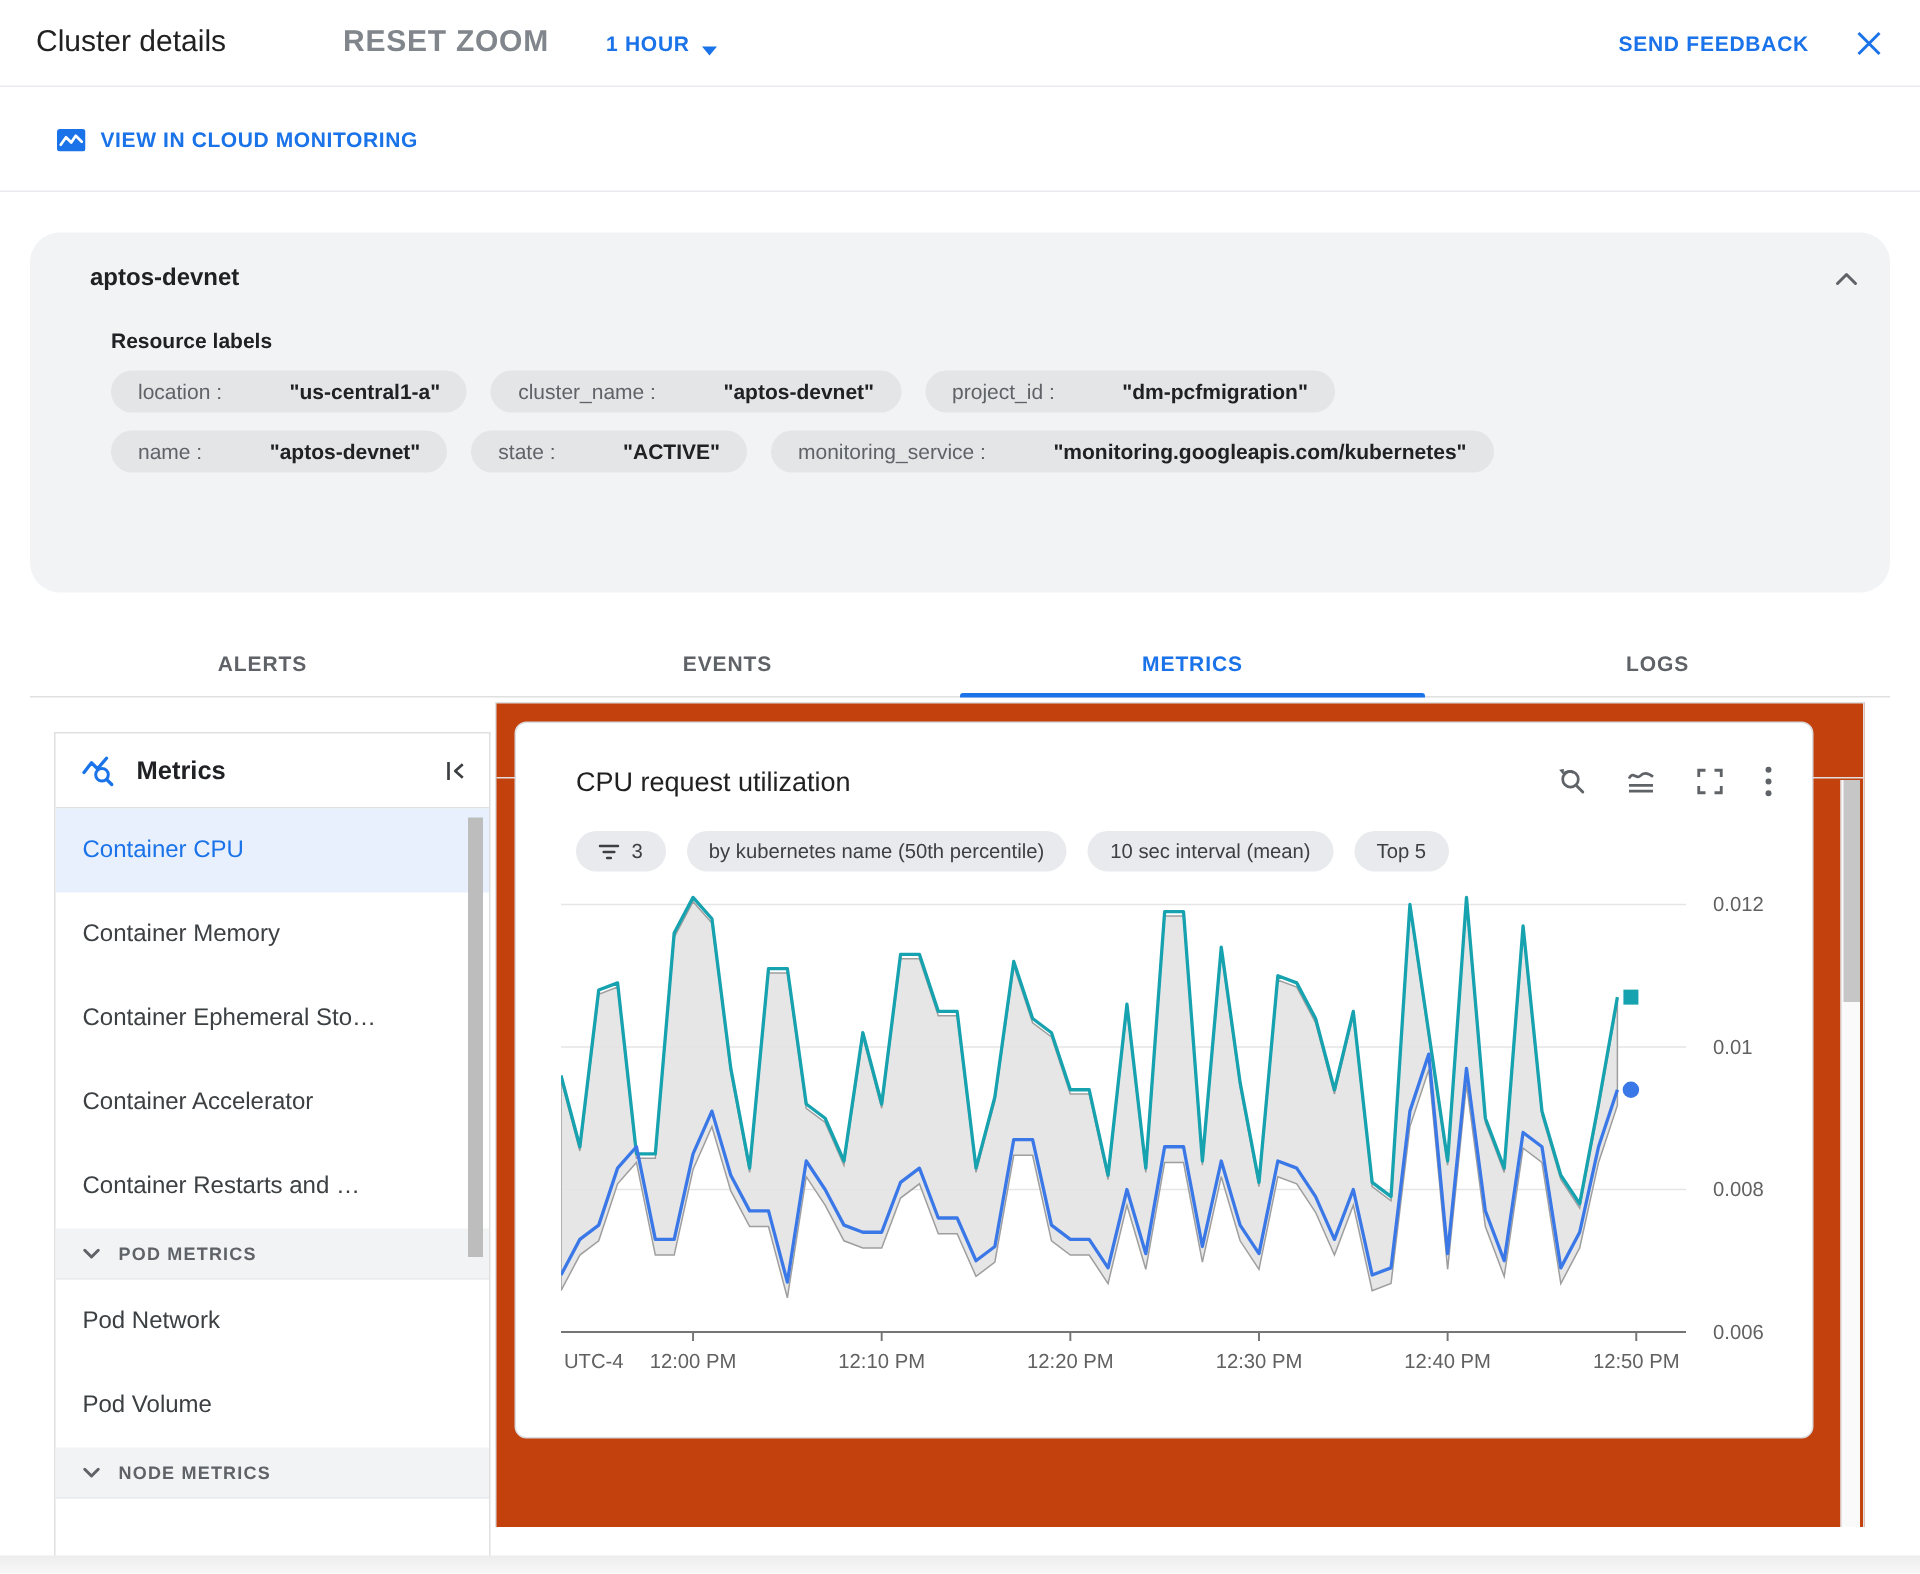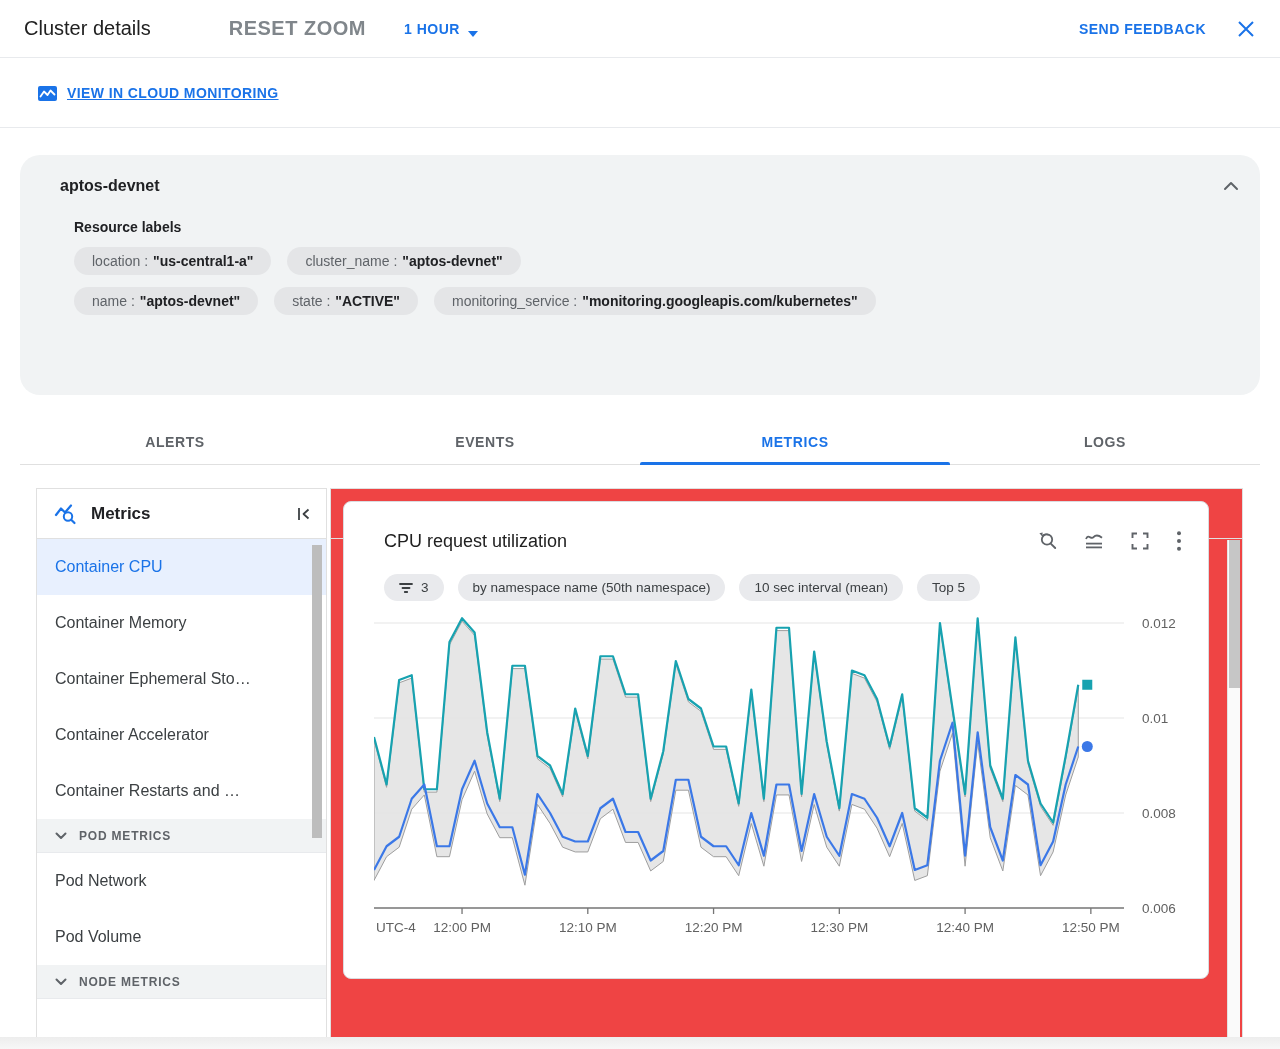--- a/index.html
+++ b/index.html
@@ -18,31 +18,31 @@
   .time-range span { font-size:14px; font-weight:700; color:#1a73e8; letter-spacing:.5px; }
   .caret { width:0; height:0; border-left:5px solid transparent; border-right:5px solid transparent;
     border-top:6px solid #1a73e8; margin-left:8px; margin-top:2px; }
   .top-right { margin-left:auto; display:flex; align-items:center; }
   .send-feedback { font-size:14px; font-weight:700; color:#1a73e8; letter-spacing:.5px; cursor:pointer; }
   .close-btn { margin:0 24px 0 30px; cursor:pointer; display:flex; }
   
   .link-bar { position:absolute; left:0; top:59px; width:1280px; height:69px;
     border-bottom:1px solid #e8eaed; display:flex; align-items:center; }
   .mon-link { display:flex; align-items:center; margin-left:38px; cursor:pointer; }
-  .mon-link .lbl { font-size:14px; font-weight:700; color:#1a73e8; letter-spacing:.4px; margin-left:10px;text-decoration:underline; }
+  .mon-link .lbl { font-size:14px; font-weight:700; color:#1a73e8; letter-spacing:.4px; margin-left:10px; }
   
   .summary-card { position:absolute; left:20px; top:155px; width:1240px; height:240px;
     background:#f1f3f4; border-radius:20px; }
   .summary-head { display:flex; align-items:center; padding:22px 20px 0 40px; }
   .summary-title { font-size:16px; font-weight:700; color:#202124; }
   .collapse-chevron { margin-left:auto; cursor:pointer; display:flex; }
   .labels-heading { font-size:14px; font-weight:700; color:#202124; margin:24px 0 0 54px; }
   .chip-row { display:flex; margin:12px 0 0 54px; gap:16px; }
   .label-chip { background:#e4e5e7; border-radius:15px; height:28px; display:flex;
-    align-items:center; padding:0 18px; font-size:14px; white-space:nowrap; }
+    align-items:center; padding:0 18px; font-size:14px; white-space:nowrap;gap:40px; }
   .label-chip .k { color:#5f6368; }
   .label-chip .v { color:#202124; font-weight:700; margin-left:5px; }
   
   .tabs { position:absolute; left:20px; top:420px; width:1240px; height:45px;
     border-bottom:1px solid #e0e0e0; display:flex; }
   .tab { width:25%; display:flex; align-items:center; justify-content:center;
     font-size:14px; font-weight:700; letter-spacing:.6px; color:#5f6368;
     cursor:pointer; position:relative; }
   .tab.active { color:#1a73e8; }
   .tab.active::after { content:""; position:absolute; left:0; right:0; bottom:-1px;
@@ -56,22 +56,22 @@
   .sidebar-list { position:relative; }
   .section-header { height:34px; background:#f1f3f4; display:flex; align-items:center;
     padding-left:18px; cursor:pointer; border-bottom:1px solid #e8eaed; }
   .section-header .s { font-size:12px; font-weight:700; color:#5f6368; letter-spacing:.8px;
     margin-left:12px; }
   .metric-item { height:56px; display:flex; align-items:center; padding-left:18px;
     font-size:16px; color:#3c4043; cursor:pointer; white-space:nowrap; }
   .metric-item.selected { background:#e8f0fe; color:#1a73e8; }
   .sidebar-scrollbar { position:absolute; right:4px; top:56px; width:10px; height:293px;
     background:#bdbdbd; border-radius:0; }
-  .main-panel { position:absolute; left:330px; top:488px; width:913px; height:550px;
-    border:1px solid #e0e0e0; border-bottom:none; background:#ef4444; }
+  .main-panel { position:absolute; left:330px; top:468px; width:913px; height:550px;
+    border:1px solid #e0e0e0; border-bottom:none; background:#c2410c; }
   .main-head { height:50px; border-bottom:1px solid #e0e0e0; display:flex; align-items:center; }
   .main-head .t { font-size:15px; font-weight:700; color:#202124; margin-left:24px; }
   .main-scroll-track { position:absolute; right:2px; top:51px; width:13px; bottom:0;
     border-left:1px solid #e3e3e3; background:#fafafa; }
   .main-scroll-thumb { position:absolute; left:1px; top:0; width:11px; height:148px; background:#c6c6c6; }
   
   .chart-card { position:absolute; left:12px; top:12px; width:866px; height:478px;
     border:1px solid #dadce0; border-radius:8px; background:#fff; }
   .chart-title-row { display:flex; align-items:center; padding:28px 26px 0 40px; }
   .chart-title { font-size:18px; color:#212121; }
@@ -128,20 +128,24 @@
   </div>
   <div class="labels-heading">Resource labels</div>
   <div class="chip-row" id="resource-chips">
       <div class="label-chip">
         <span class="k">location :</span>
         <span class="v">"us-central1-a"</span>
       </div>
       <div class="label-chip">
         <span class="k">cluster_name :</span>
         <span class="v">"aptos-devnet"</span>
+      </div>
+      <div class="label-chip">
+        <span class="k">project_id :</span>
+        <span class="v">"dm-pcfmigration"</span>
       </div>
     </div>
   <div class="chip-row" id="system-chips">
       <div class="label-chip">
         <span class="k">name :</span>
         <span class="v">"aptos-devnet"</span>
       </div>
       <div class="label-chip">
         <span class="k">state :</span>
         <span class="v">"ACTIVE"</span>
@@ -240,21 +244,21 @@
 
     <div class="chart-chip-row" id="chart-chips">
         <div class="chart-chip">
           <span class="fi">
             <svg width="14" height="12" viewBox="0 0 14 12">
               <path d="M1 2 H13 M3.5 6 H10.5 M5.8 10 H8.2" stroke="#3c4043" stroke-width="1.8" stroke-linecap="round"></path>
             </svg>
           </span>
           <span>3</span>
         </div>
-        <div class="chart-chip">by namespace name (50th namespace)</div>
+        <div class="chart-chip">by kubernetes name (50th percentile)</div>
         <div class="chart-chip">10 sec interval (mean)</div>
         <div class="chart-chip">Top 5</div>
       </div>
 
     <div class="chart-area" id="chart"><svg width="832" height="332" viewBox="0 0 832 332">
           <line x1="0" y1="198" x2="750" y2="198" stroke="#e5e5e5" stroke-width="1"></line>
           <line x1="0" y1="103" x2="750" y2="103" stroke="#e5e5e5" stroke-width="1"></line>
           <line x1="0" y1="8" x2="750" y2="8" stroke="#e5e5e5" stroke-width="1"></line>
           <path d="M0,124.85000000000002 L12.576271186440678,172.34999999999997 L25.152542372881356,67.84999999999994 L37.728813559322035,63.099999999999966 L50.30508474576271,177.09999999999994 L62.881355932203384,177.09999999999994 L75.45762711864407,29.850000000000023 L88.03389830508475,6.100000000000023 L100.61016949152543,20.349999999999966 L113.1864406779661,120.09999999999997 L125.76271186440677,186.59999999999997 L138.33898305084745,53.599999999999966 L150.91525423728814,53.599999999999966 L163.4915254237288,143.84999999999997 L176.0677966101695,153.35 L188.64406779661016,181.85000000000002 L201.22033898305085,96.34999999999994 L213.79661016949154,143.84999999999997 L226.3728813559322,44.10000000000002 L238.94915254237287,44.10000000000002 L251.52542372881354,82.09999999999994 L264.10169491525426,82.09999999999994 L276.6779661016949,186.59999999999997 L289.2542372881356,139.10000000000002 L301.8305084745763,48.849999999999966 L314.4067796610169,86.85 L326.9830508474576,96.34999999999994 L339.5593220338983,134.34999999999997 L352.135593220339,134.34999999999997 L364.7118644067797,191.34999999999997 L377.2881355932203,77.34999999999997 L389.86440677966107,186.59999999999997 L402.4406779661017,15.599999999999909 L415.01694915254234,15.599999999999909 L427.5932203389831,181.85000000000002 L440.1694915254237,39.349999999999966 L452.7457627118644,129.6 L465.3220338983051,196.1 L477.89830508474574,58.35000000000002 L490.47457627118644,63.099999999999966 L503.05084745762707,86.85 L515.6271186440679,134.34999999999997 L528.2033898305085,82.09999999999994 L540.7796610169491,196.1 L553.3559322033898,205.59999999999994 L565.9322033898305,10.849999999999966 L578.5084745762712,96.34999999999994 L591.0847457627118,181.85000000000002 L603.6610169491526,6.100000000000023 L616.2372881355932,153.35 L628.8135593220338,186.59999999999997 L641.3898305084746,25.099999999999966 L653.9661016949152,148.59999999999997 L666.542372881356,191.34999999999997 L679.1186440677966,210.35000000000002 L691.6949152542372,143.84999999999997 L704.271186440678,72.60000000000002 L704.271186440678,141.94999999999996 L691.6949152542372,179.95 L679.1186440677966,236.95 L666.542372881356,260.7 L653.9661016949152,179.95 L641.3898305084746,170.45 L628.8135593220338,255.95 L616.2372881355932,222.7 L603.6610169491526,127.69999999999999 L591.0847457627118,251.2 L578.5084745762712,118.19999999999996 L565.9322033898305,156.2 L553.3559322033898,260.7 L540.7796610169491,265.45 L528.2033898305085,208.45 L515.6271186440679,241.7 L503.05084745762707,213.19999999999996 L490.47457627118644,194.2 L477.89830508474574,189.45000000000002 L465.3220338983051,251.2 L452.7457627118644,232.20000000000002 L440.1694915254237,189.45000000000002 L427.5932203389831,246.45 L415.01694915254234,179.95 L402.4406779661017,179.95 L389.86440677966107,251.2 L377.2881355932203,208.45 L364.7118644067797,260.7 L352.135593220339,241.7 L339.5593220338983,241.7 L326.9830508474576,232.20000000000002 L314.4067796610169,175.20000000000002 L301.8305084745763,175.20000000000002 L289.2542372881356,246.45 L276.6779661016949,255.95 L264.10169491525426,227.45 L251.52542372881354,227.45 L238.94915254237287,194.2 L226.3728813559322,203.70000000000002 L213.79661016949154,236.95 L201.22033898305085,236.95 L188.64406779661016,232.20000000000002 L176.0677966101695,208.45 L163.4915254237288,189.45000000000002 L150.91525423728814,270.2 L138.33898305084745,222.7 L125.76271186440677,222.7 L113.1864406779661,198.94999999999996 L100.61016949152543,156.2 L88.03389830508475,184.69999999999996 L75.45762711864407,241.7 L62.881355932203384,241.7 L50.30508474576271,179.95 L37.728813559322035,194.2 L25.152542372881356,232.20000000000002 L12.576271186440678,241.7 L0,265.45 Z" fill="#e3e3e3" fill-opacity="0.88" stroke="#9e9e9e" stroke-width="1"></path>
           <path d="M0,122.00000000000006 L12.576271186440678,169.5 L25.152542372881356,64.99999999999997 L37.728813559322035,60.25000000000003 L50.30508474576271,174.25 L62.881355932203384,174.25 L75.45762711864407,27.000000000000057 L88.03389830508475,3.25 L100.61016949152543,17.5 L113.1864406779661,117.25 L125.76271186440677,183.75 L138.33898305084745,50.74999999999997 L150.91525423728814,50.74999999999997 L163.4915254237288,141 L176.0677966101695,150.50000000000003 L188.64406779661016,179.00000000000003 L201.22033898305085,93.5 L213.79661016949154,141 L226.3728813559322,41.25000000000006 L238.94915254237287,41.25000000000006 L251.52542372881354,79.25 L264.10169491525426,79.25 L276.6779661016949,183.75 L289.2542372881356,136.25000000000006 L301.8305084745763,46.00000000000003 L314.4067796610169,84.00000000000003 L326.9830508474576,93.5 L339.5593220338983,131.49999999999997 L352.135593220339,131.49999999999997 L364.7118644067797,188.49999999999997 L377.2881355932203,74.50000000000003 L389.86440677966107,183.75 L402.4406779661017,12.75 L415.01694915254234,12.75 L427.5932203389831,179.00000000000003 L440.1694915254237,36.5 L452.7457627118644,126.75000000000003 L465.3220338983051,193.25000000000006 L477.89830508474574,55.50000000000003 L490.47457627118644,60.25000000000003 L503.05084745762707,84.00000000000003 L515.6271186440679,131.49999999999997 L528.2033898305085,79.25 L540.7796610169491,193.25000000000006 L553.3559322033898,202.74999999999997 L565.9322033898305,8 L578.5084745762712,93.5 L591.0847457627118,179.00000000000003 L603.6610169491526,3.25 L616.2372881355932,150.50000000000003 L628.8135593220338,183.75 L641.3898305084746,22.25 L653.9661016949152,145.75 L666.542372881356,188.49999999999997 L679.1186440677966,207.50000000000003 L691.6949152542372,141 L704.271186440678,69.75000000000003" fill="none" stroke="#17a2b0" stroke-width="2.2" stroke-linejoin="round"></path>

